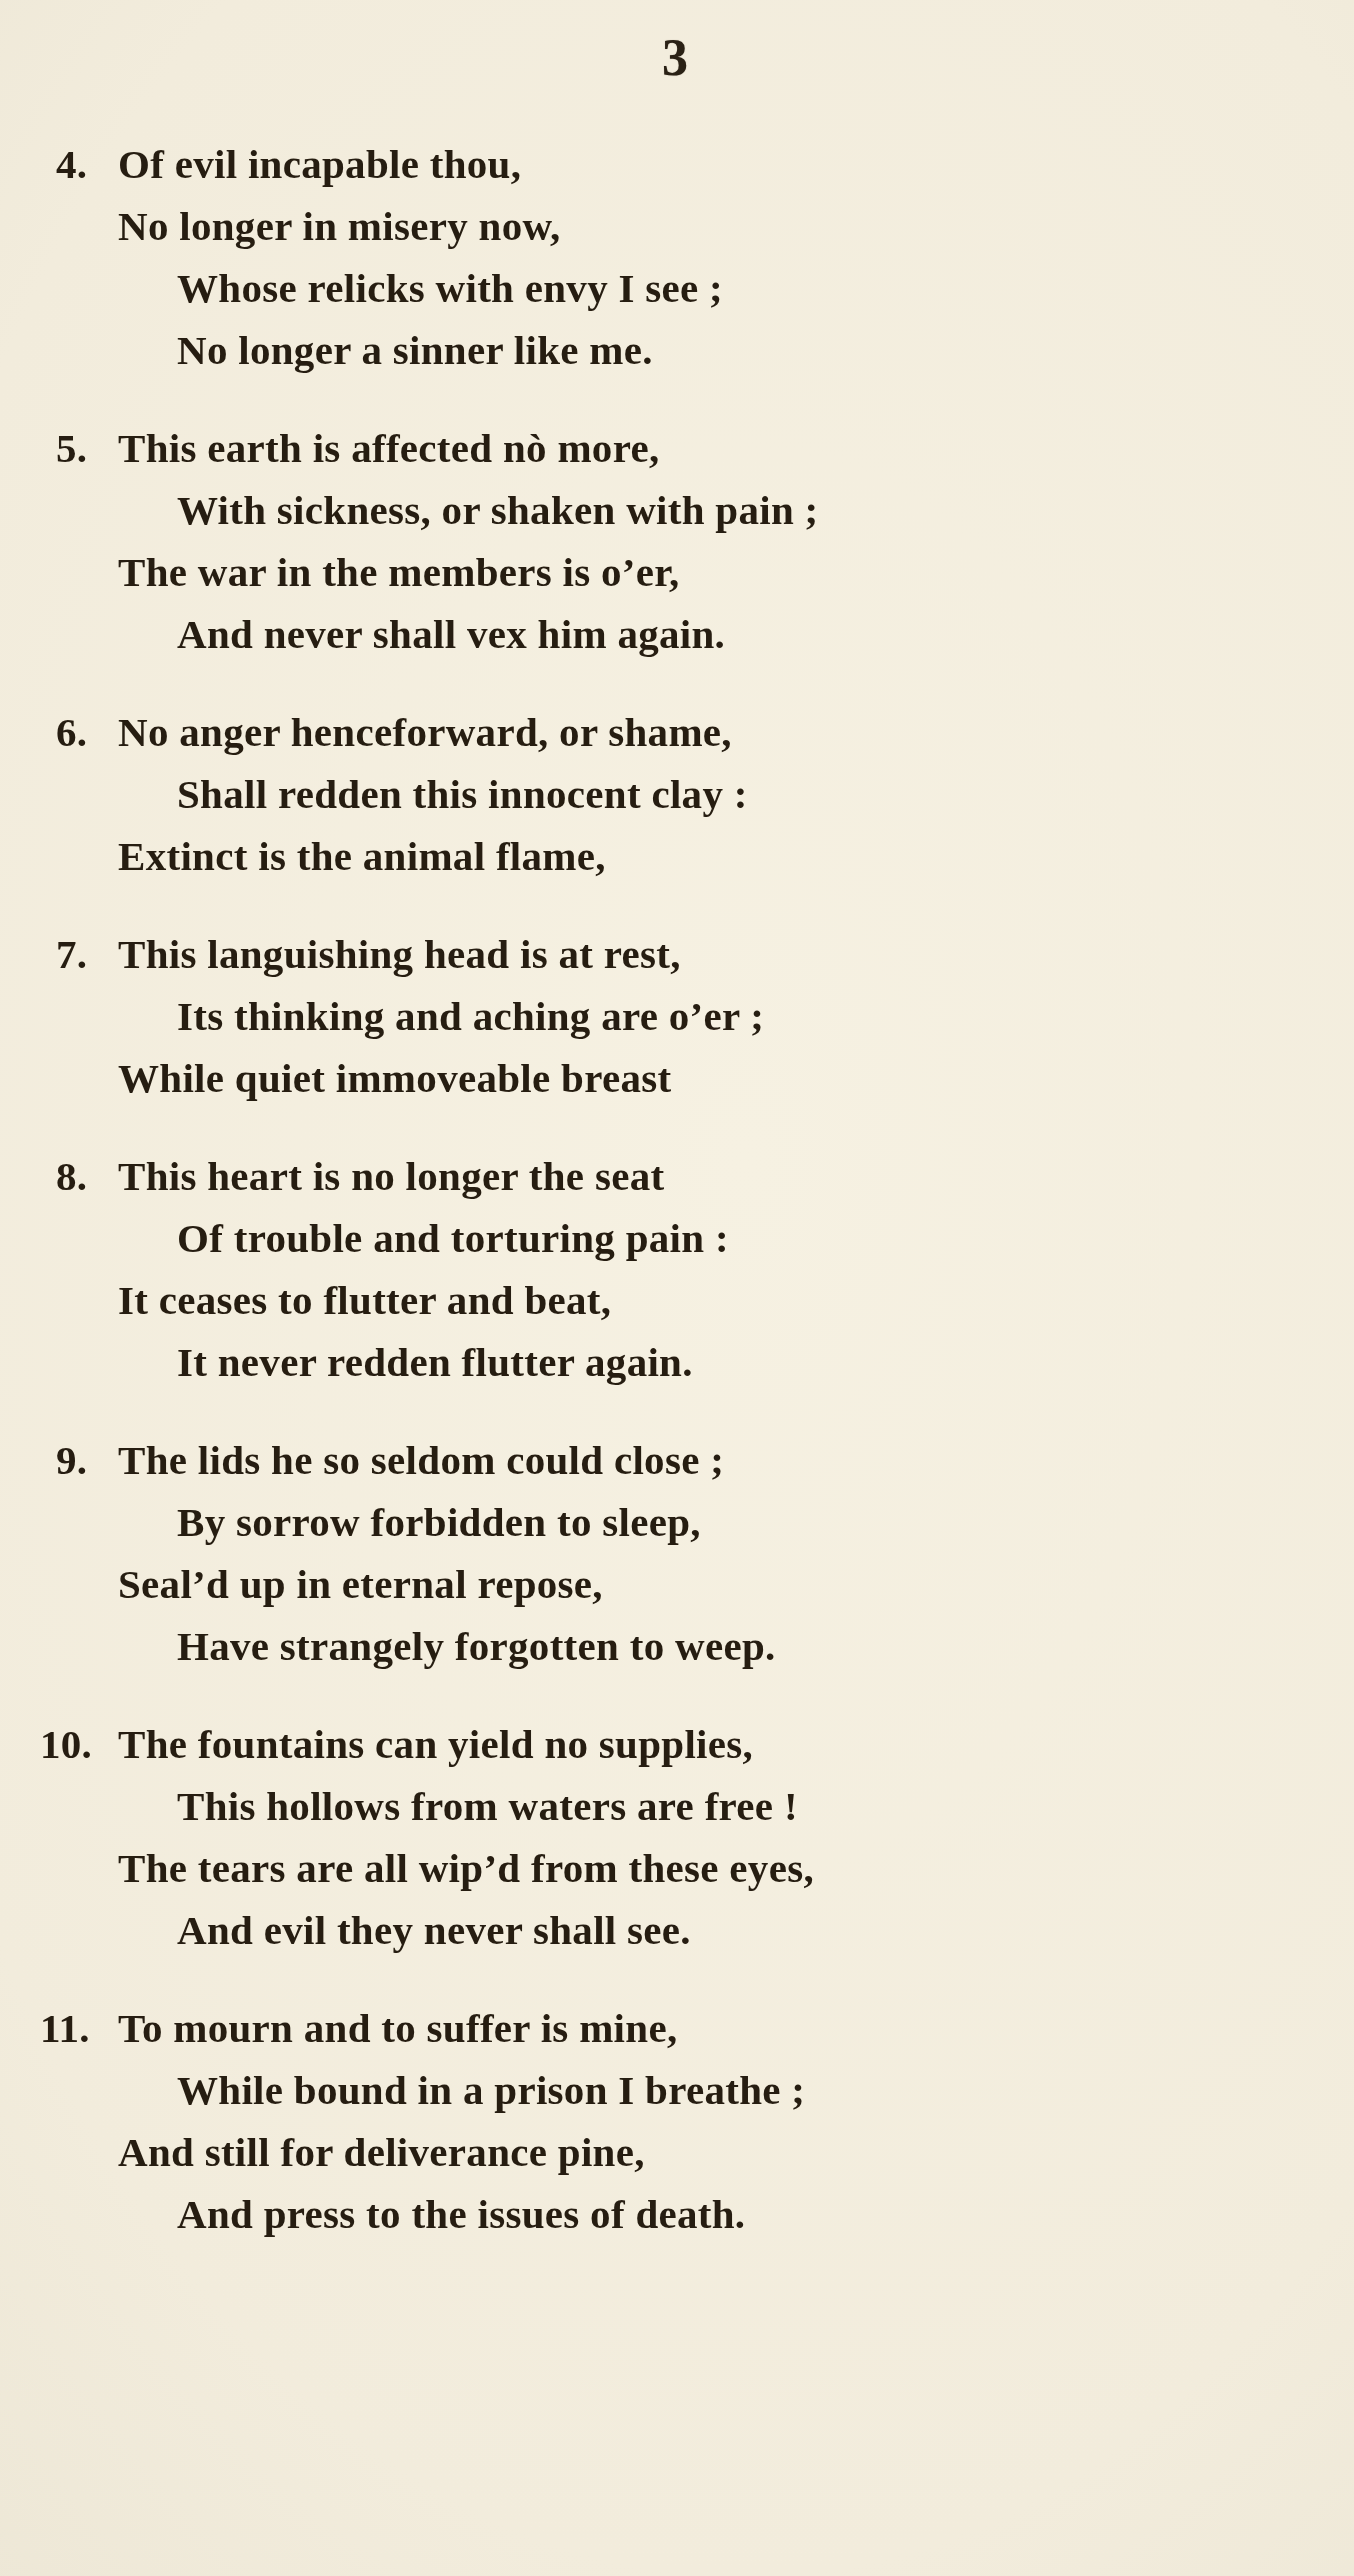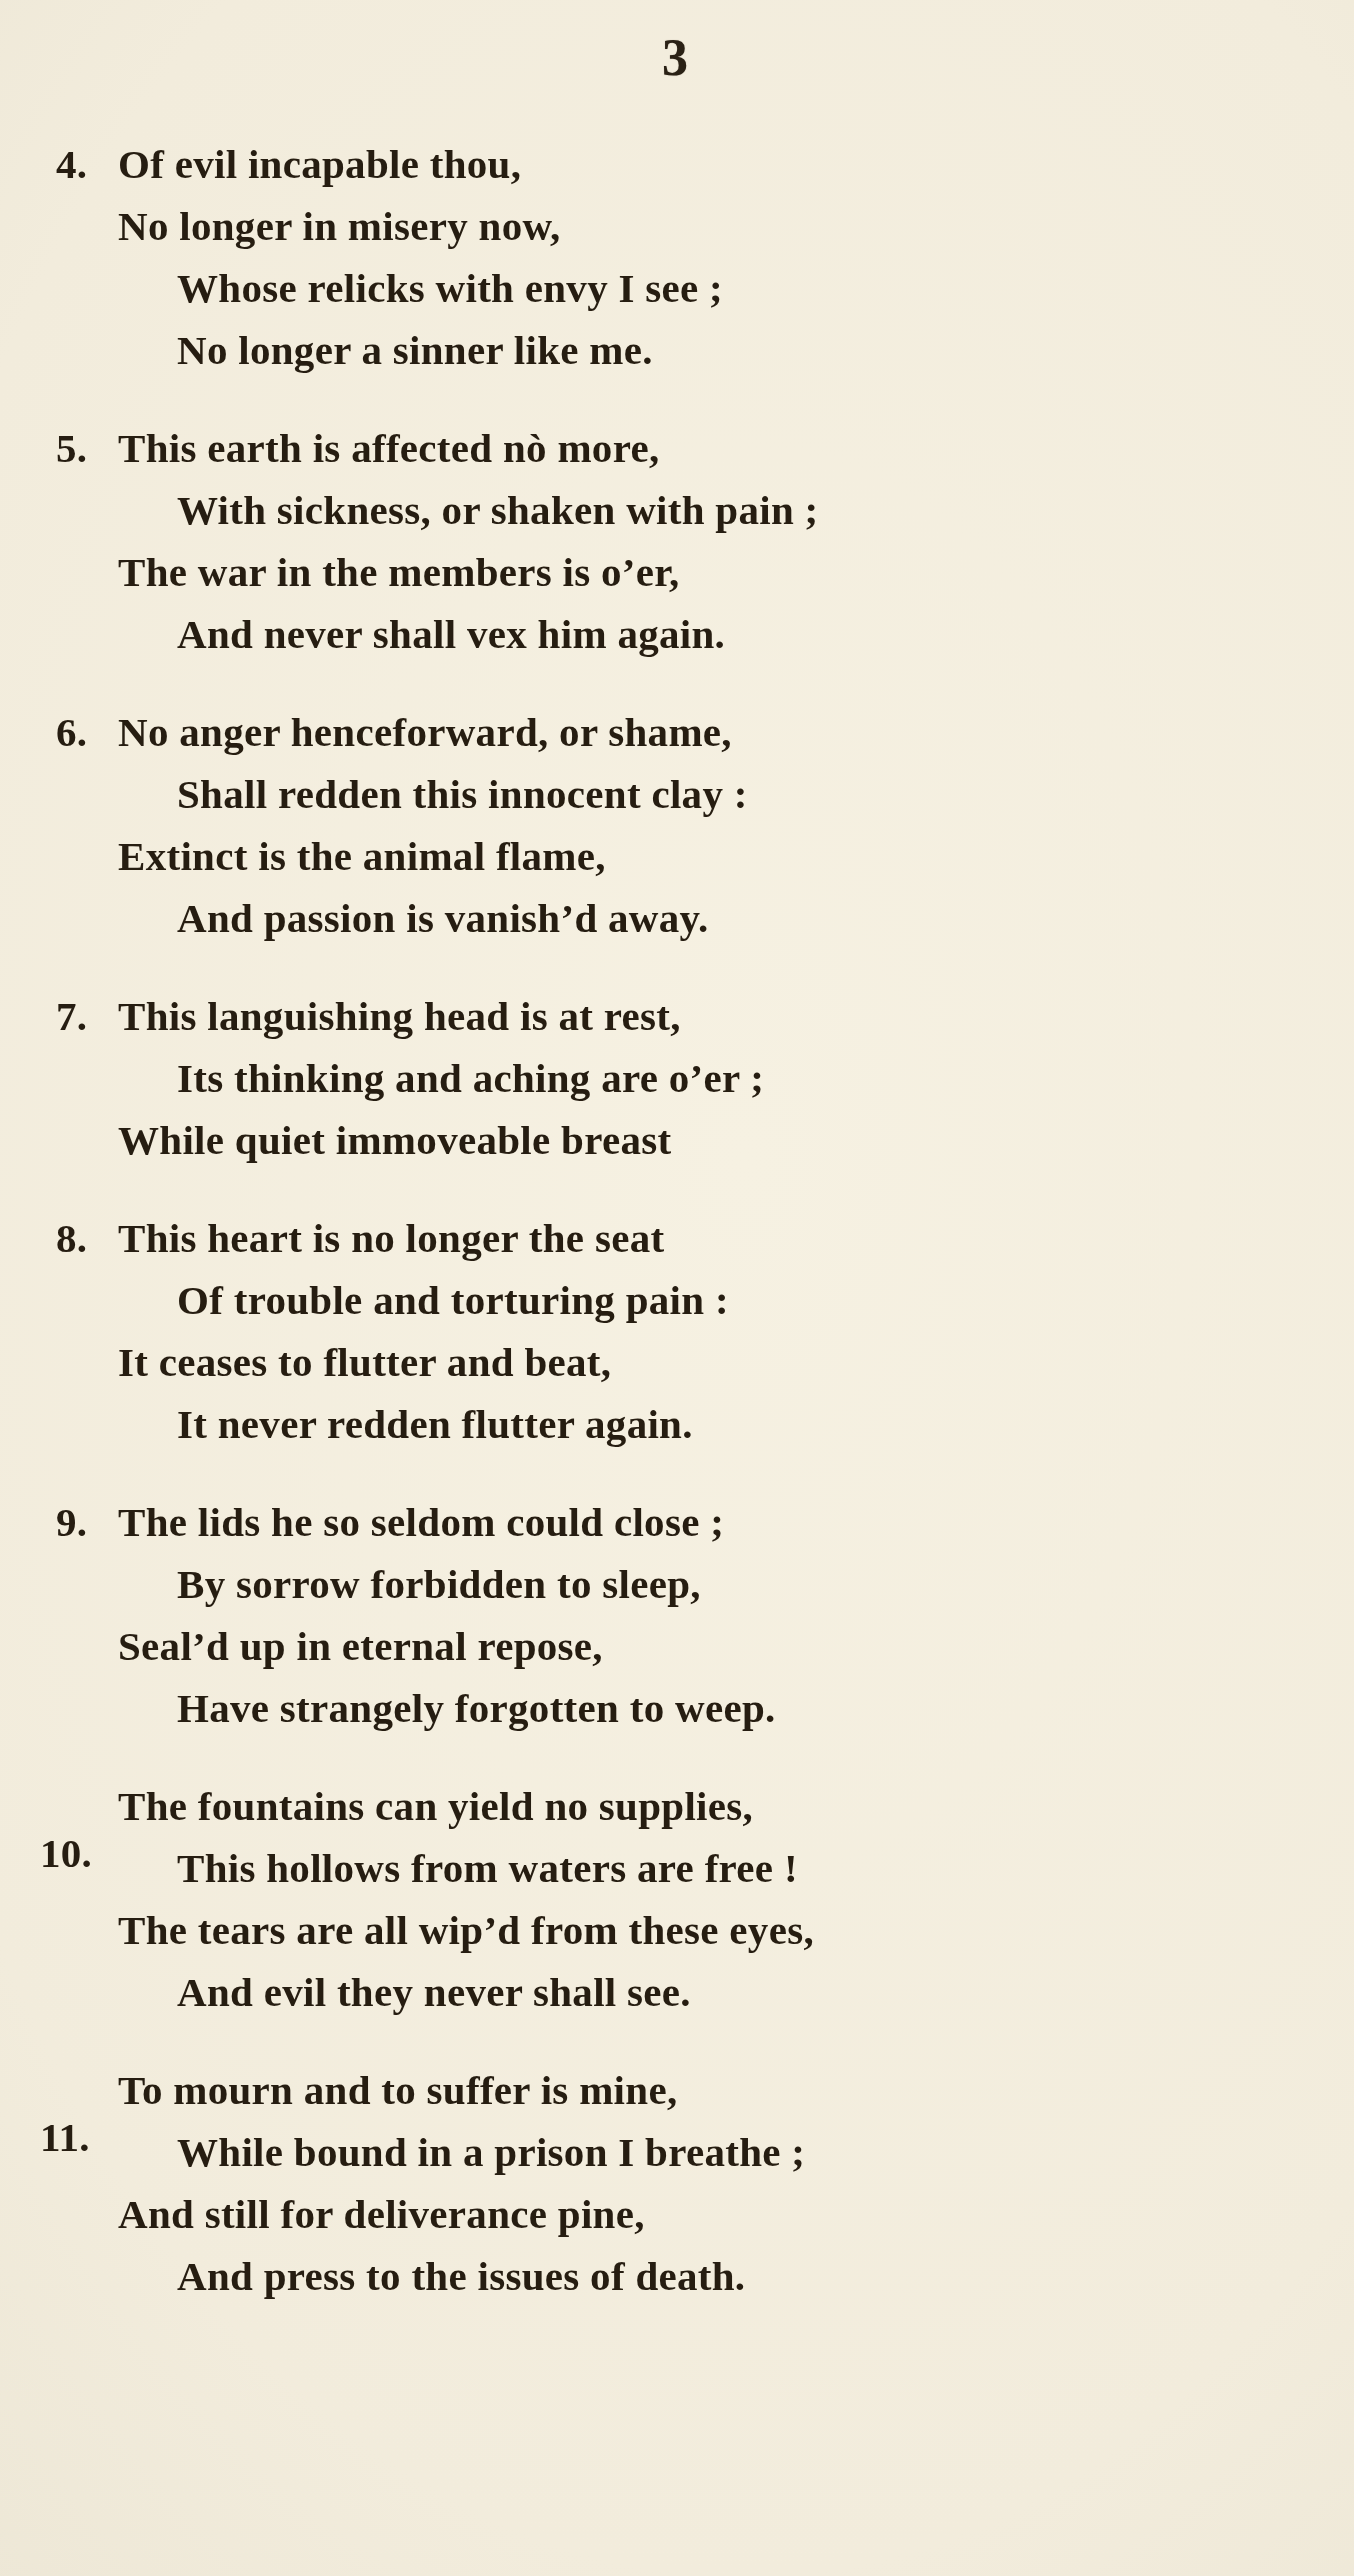--- a/index.html
+++ b/index.html
@@ -56,21 +56,20 @@
   }
   .stanza-number {
     position: absolute;
     left: 0;
     top: 0;
     width: 58px;
     font-weight: 600;
   }
   .stanza.wide-number .stanza-number {
     left: -16px;
-    margin-top: 47px;
   }
 </style>
 </head>
 <body>
 
 <div class="page">
   <div class="page-number">3</div>
   <div class="poem-body">
       <div class="stanza">
         <p class="line indent1 first-line"><span class="stanza-number">4.</span><span>Of evil incapable thou,</span></p>
@@ -81,21 +80,20 @@
       <div class="stanza">
         <p class="line indent1 first-line"><span class="stanza-number">5.</span><span>This earth is affected nò more,</span></p>
         <p class="line indent2">With sickness, or shaken with pain ;</p>
         <p class="line indent1">The war in the members is o’er,</p>
         <p class="line indent2">And never shall vex him again.</p>
       </div>
       <div class="stanza">
         <p class="line indent1 first-line"><span class="stanza-number">6.</span><span>No anger henceforward, or shame,</span></p>
         <p class="line indent2">Shall redden this innocent clay :</p>
         <p class="line indent1">Extinct is the animal flame,</p>
-        <p class="line indent2">And passion is vanish’d away.</p>
       </div>
       <div class="stanza">
         <p class="line indent1 first-line"><span class="stanza-number">7.</span><span>This languishing head is at rest,</span></p>
         <p class="line indent2">Its thinking and aching are o’er ;</p>
         <p class="line indent1">While quiet immoveable breast</p>
       </div>
       <div class="stanza">
         <p class="line indent1 first-line"><span class="stanza-number">8.</span><span>This heart is no longer the seat</span></p>
         <p class="line indent2">Of trouble and torturing pain :</p>
         <p class="line indent1">It ceases to flutter and beat,</p>

